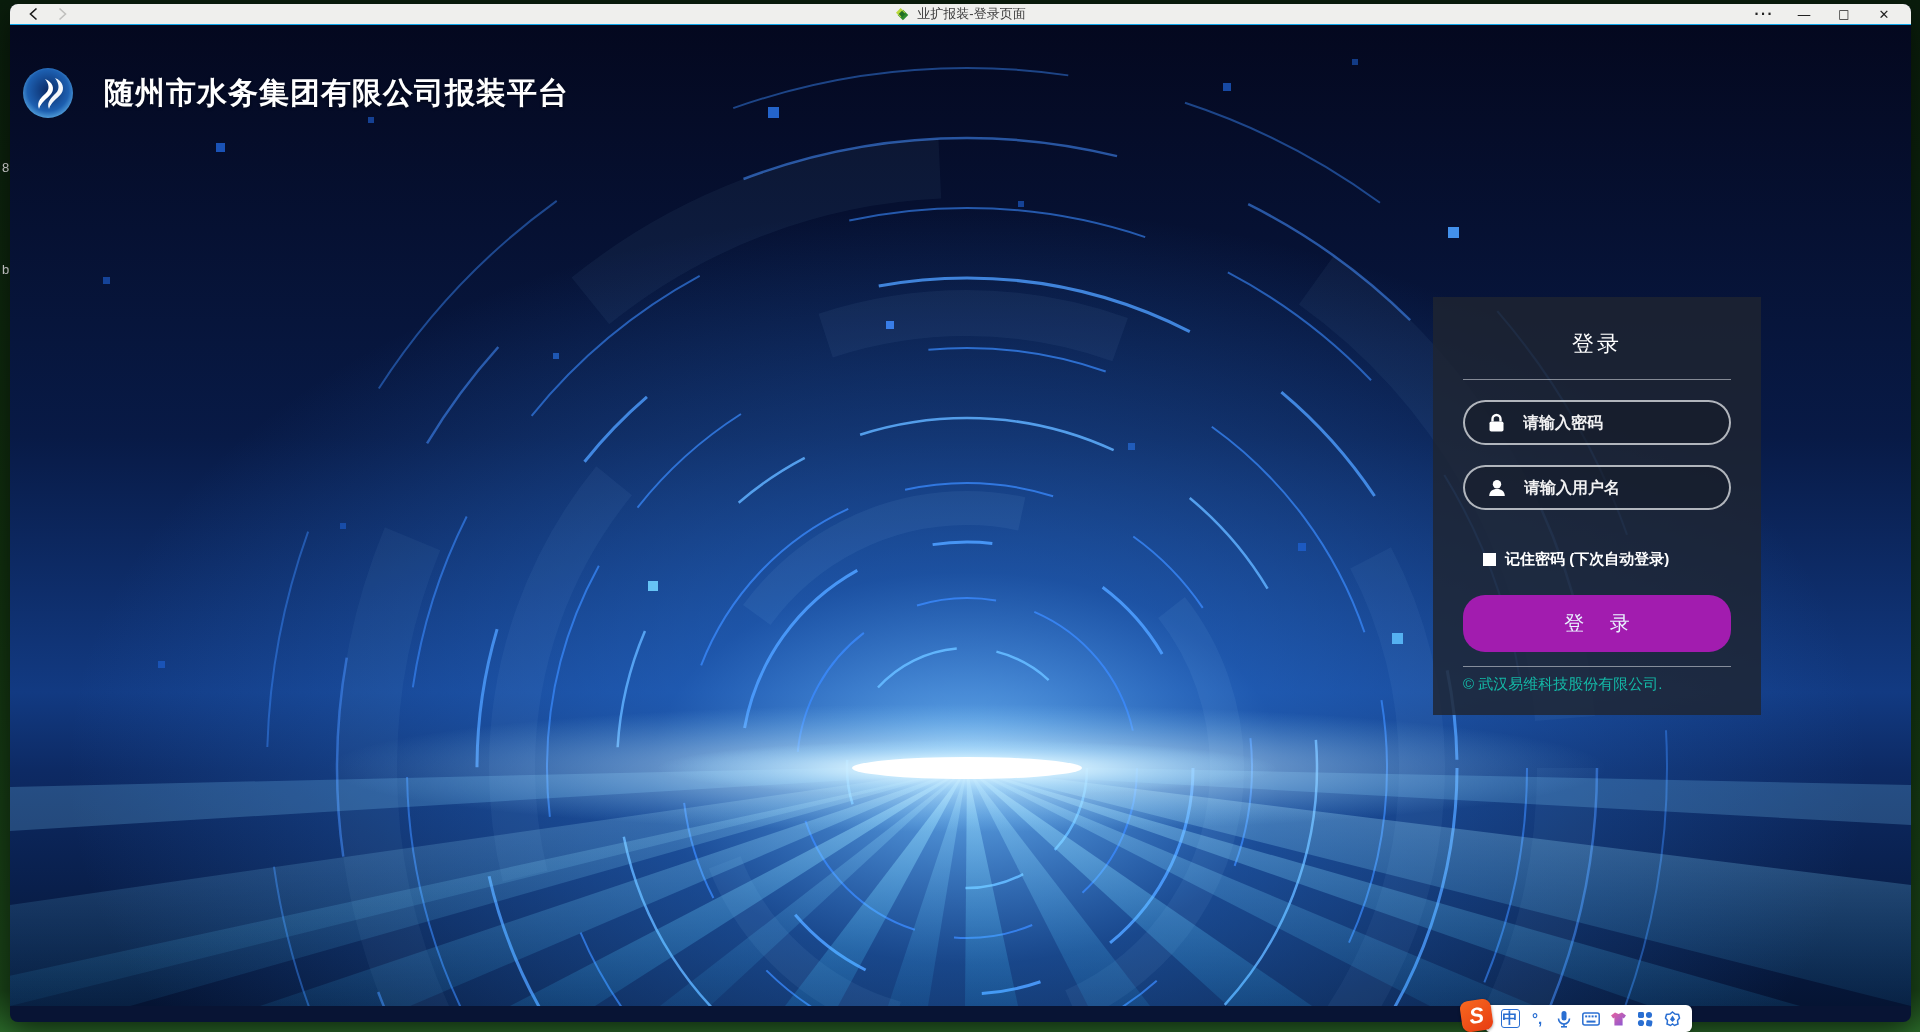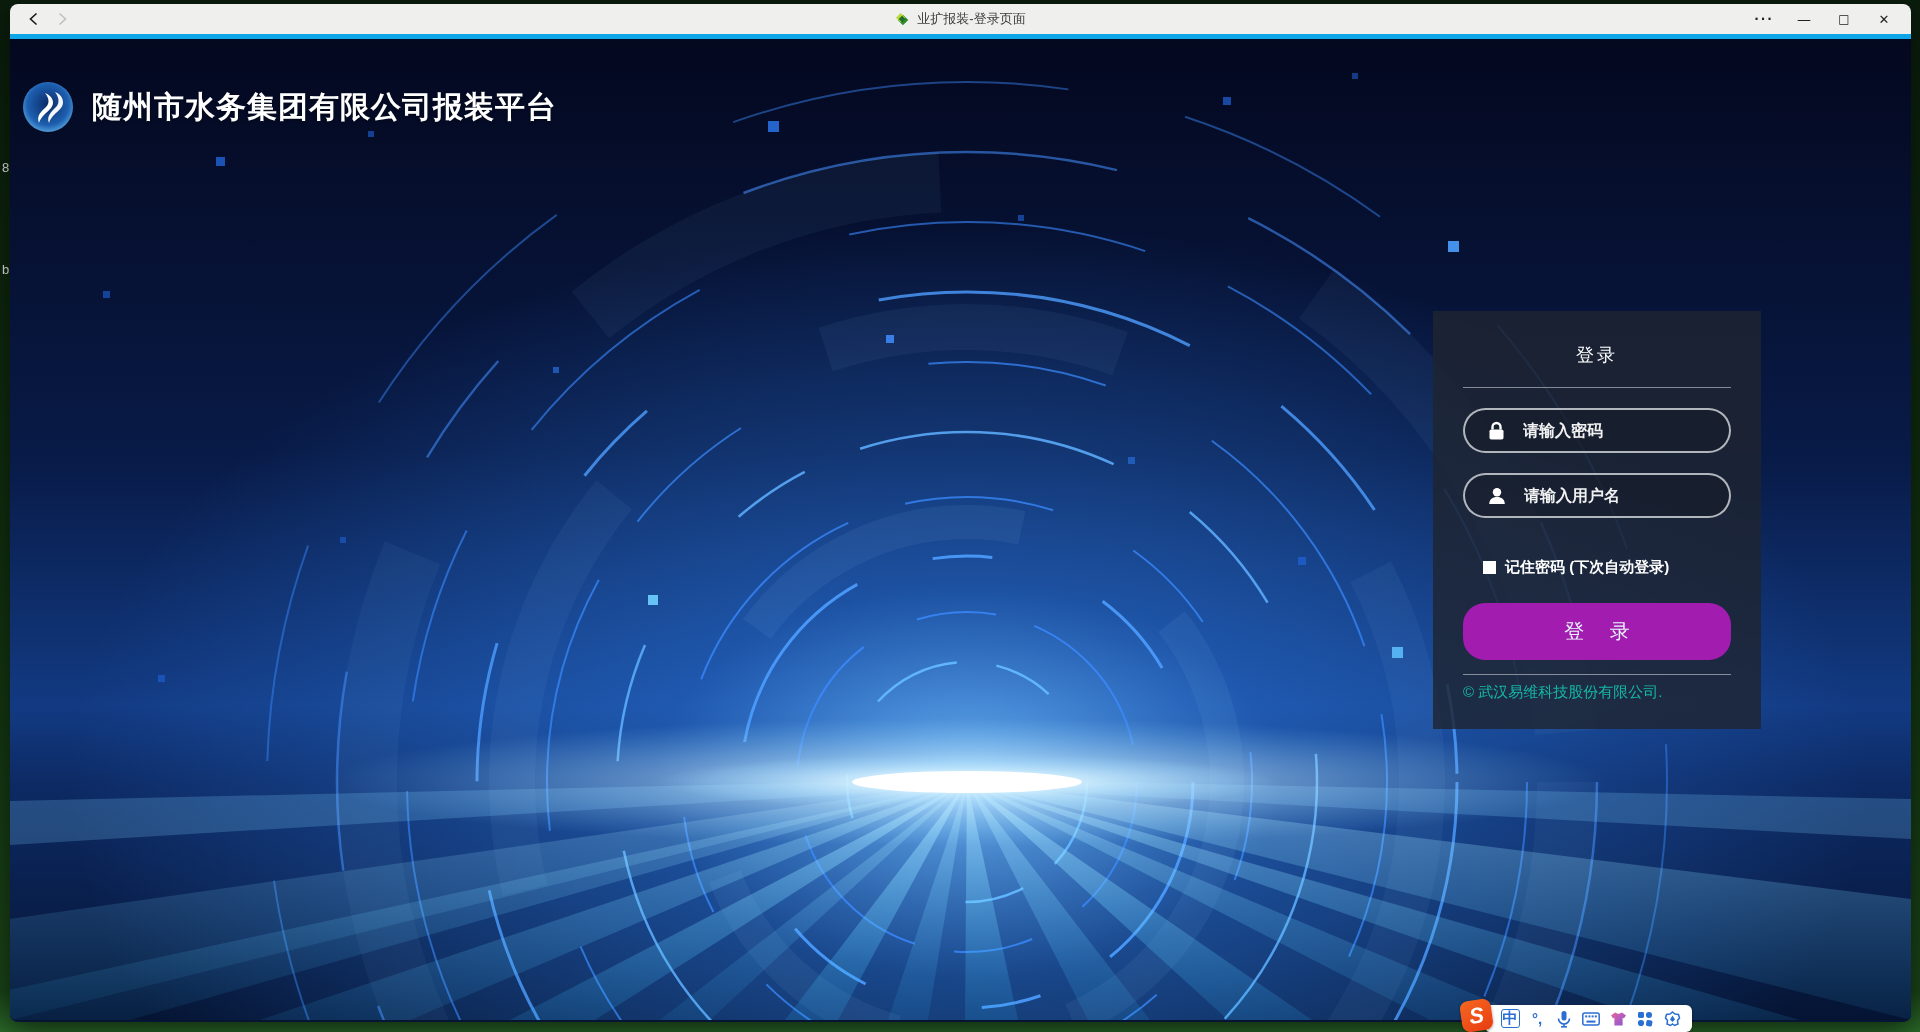--- a/index.html
+++ b/index.html
@@ -14,22 +14,22 @@
   #frag-b { left:2px; top:262px; }
 
   
   .window {
     position:absolute; left:10px; top:4px; width:1901px; height:1018px;
     border-radius:8px; overflow:hidden; z-index:2;
     box-shadow:0 10px 30px rgba(0,0,0,.55);
     background:#081434;
   }
   .titlebar {
-    height:35px; background:#efefed; display:flex; align-items:center;
-    position:relative; border-bottom:5px solid #0ea5e9;
+    height:21px; background:#efefed; display:flex; align-items:center;
+    position:relative; border-bottom:1px solid #0ea5e9;
   }
   .nav-btn { width:28px; height:28px; display:flex; align-items:center; justify-content:center; border-radius:6px; cursor:pointer; }
   .nav-btn:first-child { margin-left:10px; }
   .title-center {
     position:absolute; left:0; right:0; top:0; bottom:0;
     display:flex; align-items:center; justify-content:center; gap:7px; pointer-events:none;
   }
   .favicon { width:15px; height:15px; position:relative; }
   .title-text { font-size:13px; color:#3c3c3c; }
   .win-controls { margin-left:auto; display:flex; align-items:center; gap:6px; padding-right:10px; }
@@ -37,31 +37,31 @@
     font-size:13px; color:#222; border-radius:5px; cursor:default; font-family:"DejaVu Sans",sans-serif; }
   .win-btn.dots { letter-spacing:2px; font-weight:700; font-size:12px; }
   .win-btn.min { font-size:14px; }
   .win-btn.max { font-size:12px; }
   .win-btn.close { font-size:13px; }
 
   
   .content { position:relative; width:1901px; height:981px; background:#071233; overflow:hidden; }
   .bg-art { position:absolute; left:0; top:0; width:100%; height:100%; }
 
-  .brand { position:absolute; left:12px; top:42px; display:flex; align-items:center; gap:18px; }
+  .brand { position:absolute; left:12px; top:42px; display:flex; align-items:center; gap:30px; }
   .brand-logo { width:52px; height:52px; }
   .brand-title { color:#ffffff; font-size:30px; font-weight:600; letter-spacing:1px;
     text-shadow:0 1px 3px rgba(0,0,0,.45); }
 
   
   .login-panel {
     position:absolute; left:1423px; top:272px; width:328px; height:418px;
     background:rgba(30,36,49,0.82); padding:24px 30px 0 30px;
   }
-  .login-heading { color:#ffffff; font-size:18px; font-weight:500; text-align:center;
+  .login-heading { color:#ffffff; font-size:22px; font-weight:500; text-align:center;
     letter-spacing:3px; margin-top:8px; }
   .panel-divider { border:none; border-top:1px solid rgba(220,224,230,.55); margin-top:20px; }
   .field {
     margin-top:20px; height:45px; border:2px solid rgba(230,232,236,.75); border-radius:23px;
     background:rgba(18,24,34,.38); display:flex; align-items:center; padding:0 18px 0 22px; gap:17px;
   }
   .field svg { flex:0 0 auto; }
   .field input {
     flex:1; background:transparent; border:none; outline:none;
     color:#ffffff; font-size:16px; font-weight:700; font-family:inherit;

